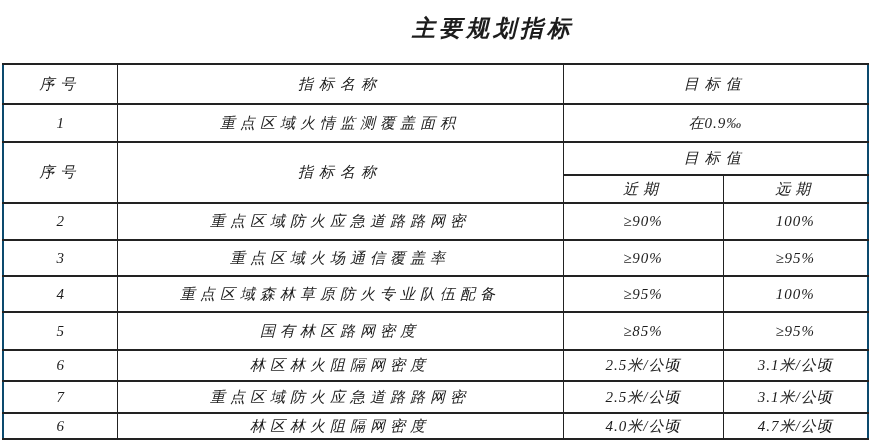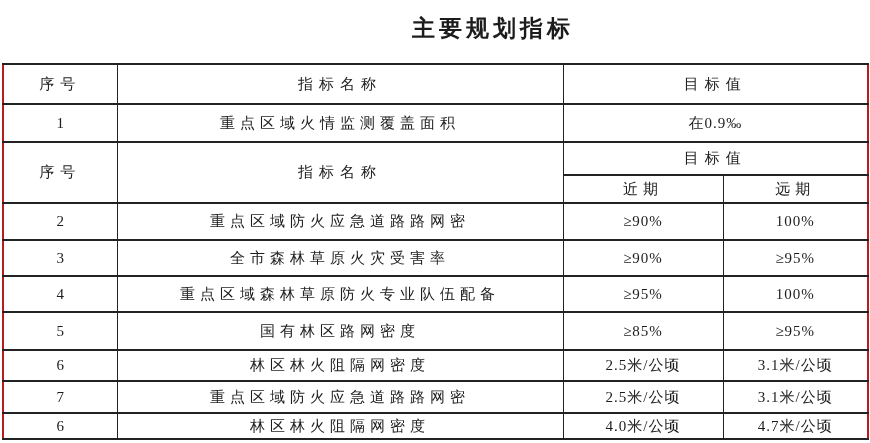--- a/index.html
+++ b/index.html
@@ -4,20 +4,21 @@
 <style>
   html, body { margin: 0; padding: 0; background: #fff; }
   .page {
     position: relative;
     width: 870px;
     height: 443px;
     background: #fff;
     color: #1c1c1c;
     font-family: "Liberation Serif", "DejaVu Serif", serif;
     overflow: hidden;
+    font-style: italic;
   }
   .title {
     position: absolute;
     top: 13px;
     left: 0;
     width: 100%;
     text-align: center;
     transform: translateX(58px);
     font-family: "Liberation Sans", "DejaVu Sans", sans-serif;
     font-weight: bold;
@@ -25,21 +26,21 @@
     letter-spacing: 4px;
     white-space: nowrap;
   }
   table.indicators {
     position: absolute;
     left: 2px;
     top: 63px;
     width: 865px;
     border-collapse: collapse;
     table-layout: fixed;
-    border: 2px solid #b91c1c;
+    border: 2px solid #0c4a6e;
   }
   table.indicators td {
     border: 1px solid #222;
     border-top-width: 2px;
     border-bottom-width: 2px;
     text-align: center;
     vertical-align: middle;
     font-size: 15px;
     padding: 0 2px;
     overflow: hidden;
@@ -101,21 +102,21 @@
     </tr>
 
     <tr class="rd0">
       <td>2</td>
       <td class="spaced">重点区域防火应急道路路网密</td>
       <td class="val">≥90%</td>
       <td class="val">100%</td>
     </tr>
     <tr class="rd1">
       <td>3</td>
-      <td class="spaced">全市森林草原火灾受害率</td>
+      <td class="spaced">重点区域火场通信覆盖率</td>
       <td class="val">≥90%</td>
       <td class="val">≥95%</td>
     </tr>
     <tr class="rd2">
       <td>4</td>
       <td class="spaced">重点区域森林草原防火专业队伍配备</td>
       <td class="val">≥95%</td>
       <td class="val">100%</td>
     </tr>
     <tr class="rd3">

